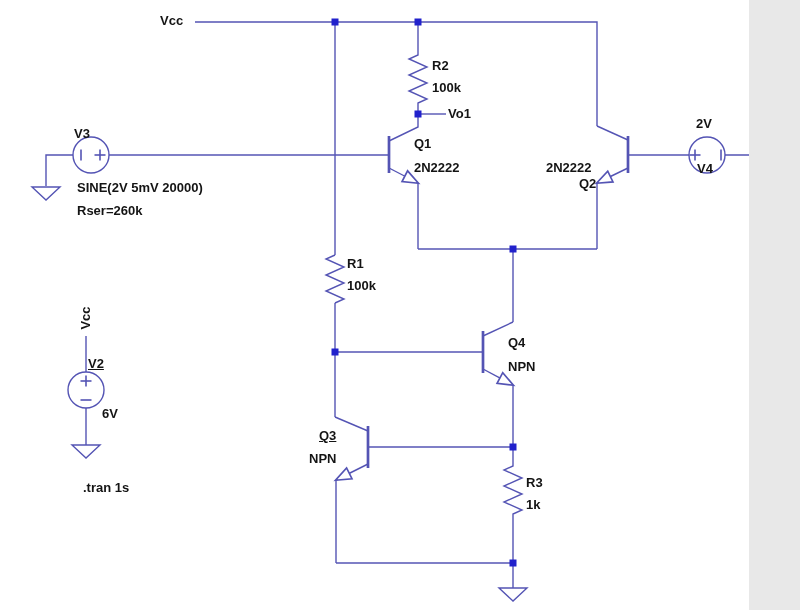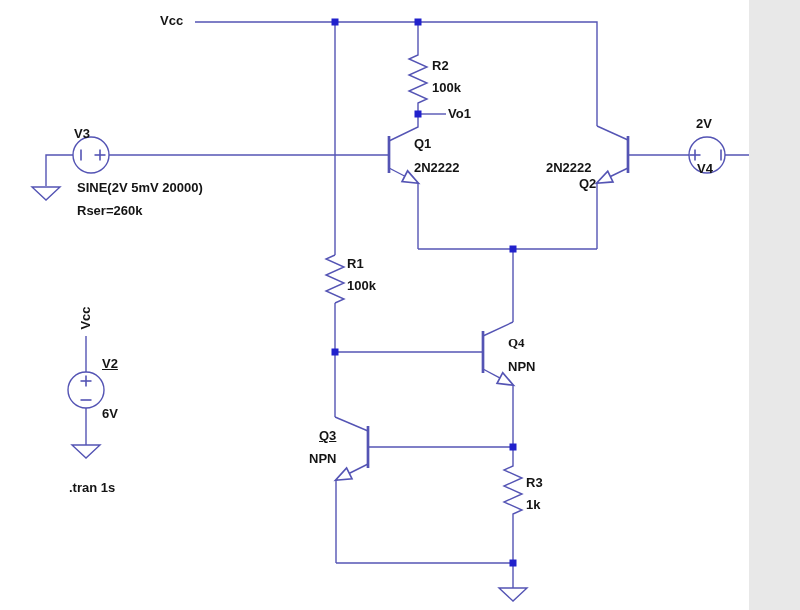--- a/index.html
+++ b/index.html
@@ -144,24 +144,24 @@
   <div class="label" style="left:432px;top:81px;">100k</div>
   <div class="label" style="left:448px;top:107px;">Vo1</div>
   <div class="label" style="left:414px;top:137px;">Q1</div>
   <div class="label" style="left:414px;top:161px;">2N2222</div>
   <div class="label" style="left:579px;top:137px;margin-top:40px;">Q2</div>
   <div class="label" style="left:546px;top:161px;">2N2222</div>
   <div class="label" style="left:696px;top:117px;">2V</div>
   <div class="label" style="left:697px;top:162px;">V4</div>
   <div class="label" style="left:347px;top:257px;">R1</div>
   <div class="label" style="left:347px;top:279px;">100k</div>
-  <div class="label" style="left:508px;top:336px;font-family:Liberation Serif, serif;">Q4</div>
+  <div class="label" style="left:508px;top:336px;">Q4</div>
   <div class="label" style="left:508px;top:360px;">NPN</div>
   <div class="label" style="left:319px;top:429px;text-decoration:underline;">Q3</div>
   <div class="label" style="left:309px;top:452px;">NPN</div>
   <div class="label" style="left:526px;top:476px;text-align:right;">R3</div>
   <div class="label" style="left:526px;top:498px;">1k</div>
   <div class="label rot" style="left:86px;top:318px;">Vcc</div>
-  <div class="label" style="left:102px;top:357px;text-decoration:underline;">V2</div>
+  <div class="label" style="left:88px;top:357px;text-decoration:underline;">V2</div>
   <div class="label" style="left:102px;top:407px;">6V</div>
-  <div class="label" style="left:69px;top:481px;">.tran 1s</div>
+  <div class="label" style="left:83px;top:481px;">.tran 1s</div>
 
 </div>
 
 </body></html>

